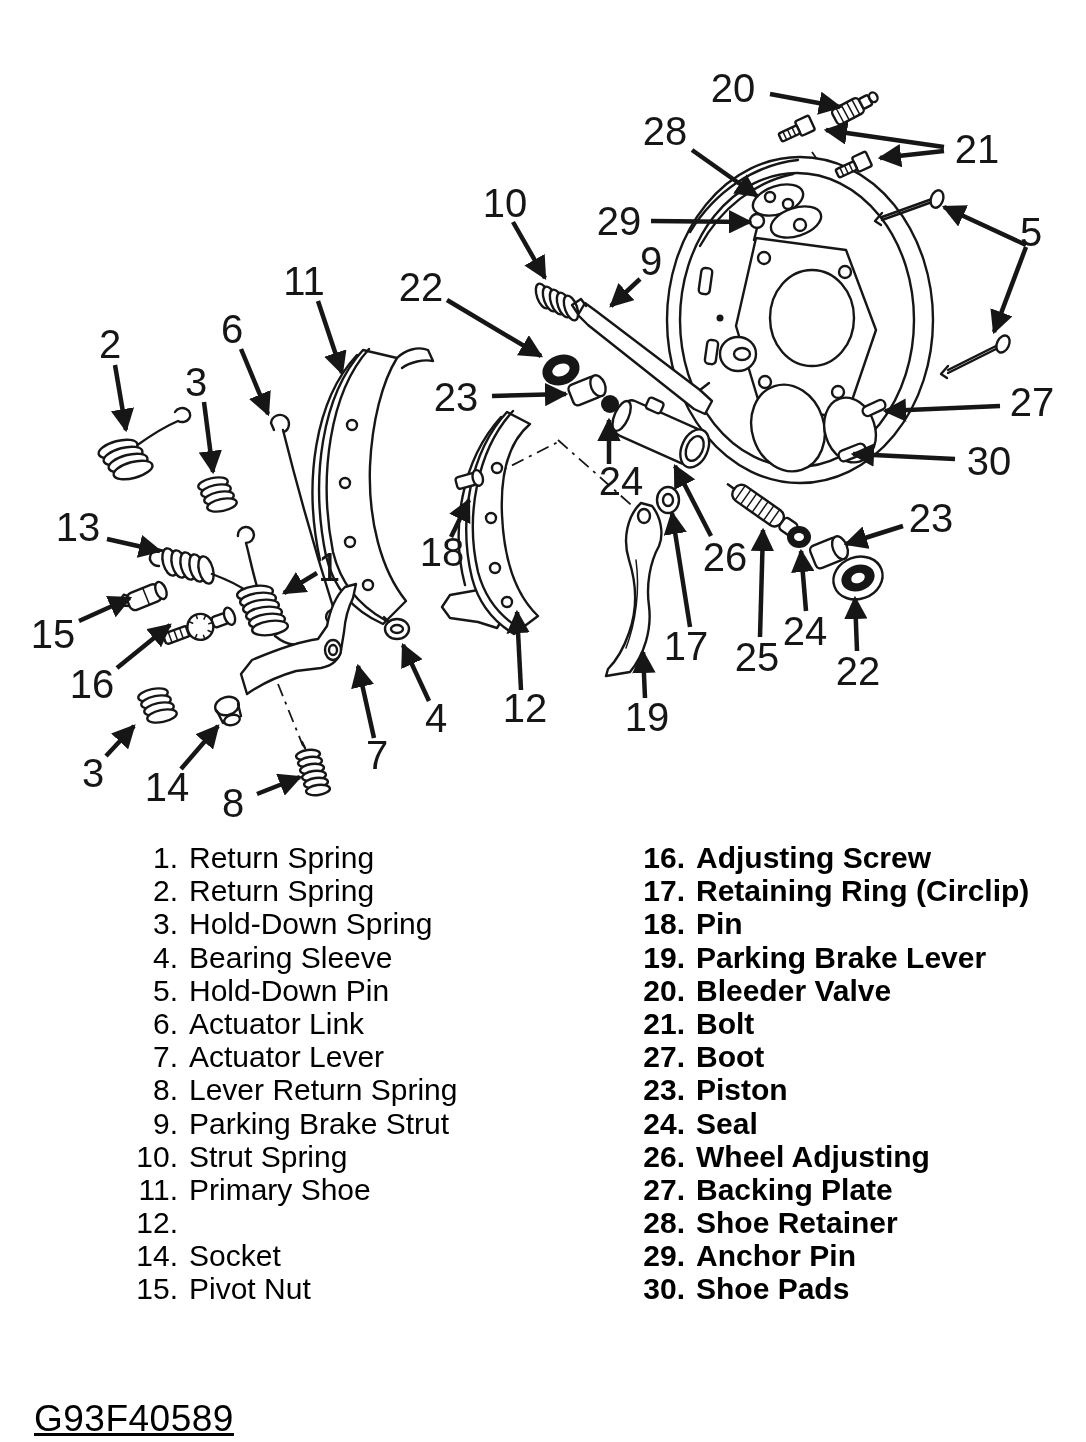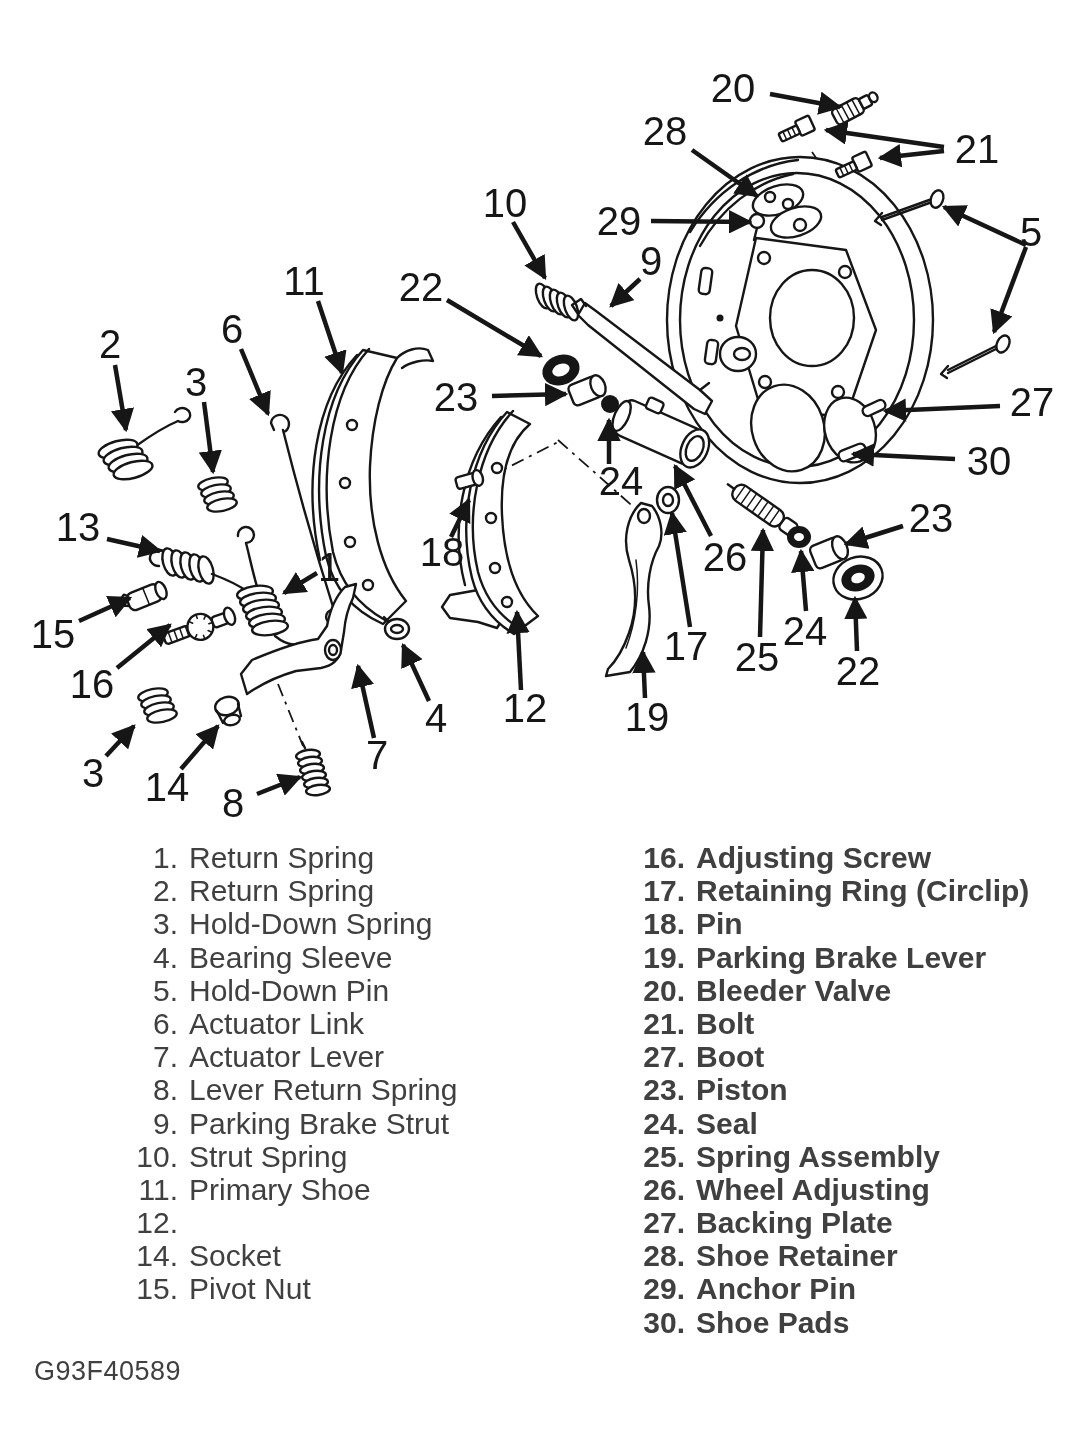--- a/index.html
+++ b/index.html
@@ -1,37 +1,37 @@
 <!DOCTYPE html>
 <html><head>
 <meta charset="utf-8">
 <style>
   html,body{margin:0;padding:0;background:#e8e8e8;}
   .page{position:relative;width:1086px;height:1442px;background:#ffffff;overflow:hidden;
-        font-family:"Liberation Sans",sans-serif;color:#404040;}
+        font-family:"Liberation Sans",sans-serif;color:#000000;}
   .diagram-svg{position:absolute;left:0;top:0;width:1086px;height:1442px;}
 
   
   .part{stroke:#161616;stroke-width:2.4;fill:#ffffff;stroke-linejoin:round;stroke-linecap:round;}
   .part .thin{stroke-width:1.5;}
   .part .dark{fill:#161616;stroke:none;}
   .part .nofill{fill:none;}
   .axis-dash{stroke:#161616;stroke-width:1.8;fill:none;stroke-dasharray:13 6 3 6;}
   .callout-arrow{stroke:#161616;stroke-width:4.5;marker-end:url(#ah);}
   .callout-num{font-family:"Liberation Sans",sans-serif;font-size:40px;fill:#161616;
                text-anchor:middle;dominant-baseline:central;}
 
   
   .legend-col{position:absolute;top:841px;margin:0;padding:0;list-style:none;}
   .legend-col.left{left:126px;}
   .legend-col.right{left:633px;font-weight:bold;}
   .legend-row{display:flex;align-items:baseline;height:33.2px;line-height:33.2px;
               font-size:30px;white-space:nowrap;}
   .legend-row .num{display:inline-block;width:52px;text-align:right;margin-right:11px;}
-  .fig-code{position:absolute;left:34px;top:1356px;font-size:27px;letter-spacing:0.5px;}
+  .fig-code{position:absolute;left:34px;top:1398px;font-size:37px;letter-spacing:0.5px;text-decoration:underline;}
 </style>
 </head>
 <body>
 
 <div class="page">
 
   <svg class="diagram-svg" viewBox="0 0 1086 1442" xmlns="http://www.w3.org/2000/svg">
     <defs>
       <marker id="ah" viewBox="0 0 10 10" refX="9" refY="5" markerWidth="5.2" markerHeight="5.2" orient="auto-start-reverse">
         <path d="M0,0 L10,5 L0,10 z" fill="#161616"></path>
@@ -525,24 +525,20 @@
         </li>
         <li class="legend-row">
           <span class="num">23.</span>
           <span class="txt">Piston</span>
         </li>
         <li class="legend-row">
           <span class="num">24.</span>
           <span class="txt">Seal</span>
         </li>
         <li class="legend-row">
-          <span class="num">25.</span>
-          <span class="txt">Spring Assembly</span>
-        </li>
-        <li class="legend-row">
           <span class="num">26.</span>
           <span class="txt">Wheel Adjusting</span>
         </li>
         <li class="legend-row">
           <span class="num">27.</span>
           <span class="txt">Backing Plate</span>
         </li>
         <li class="legend-row">
           <span class="num">28.</span>
           <span class="txt">Shoe Retainer</span>

